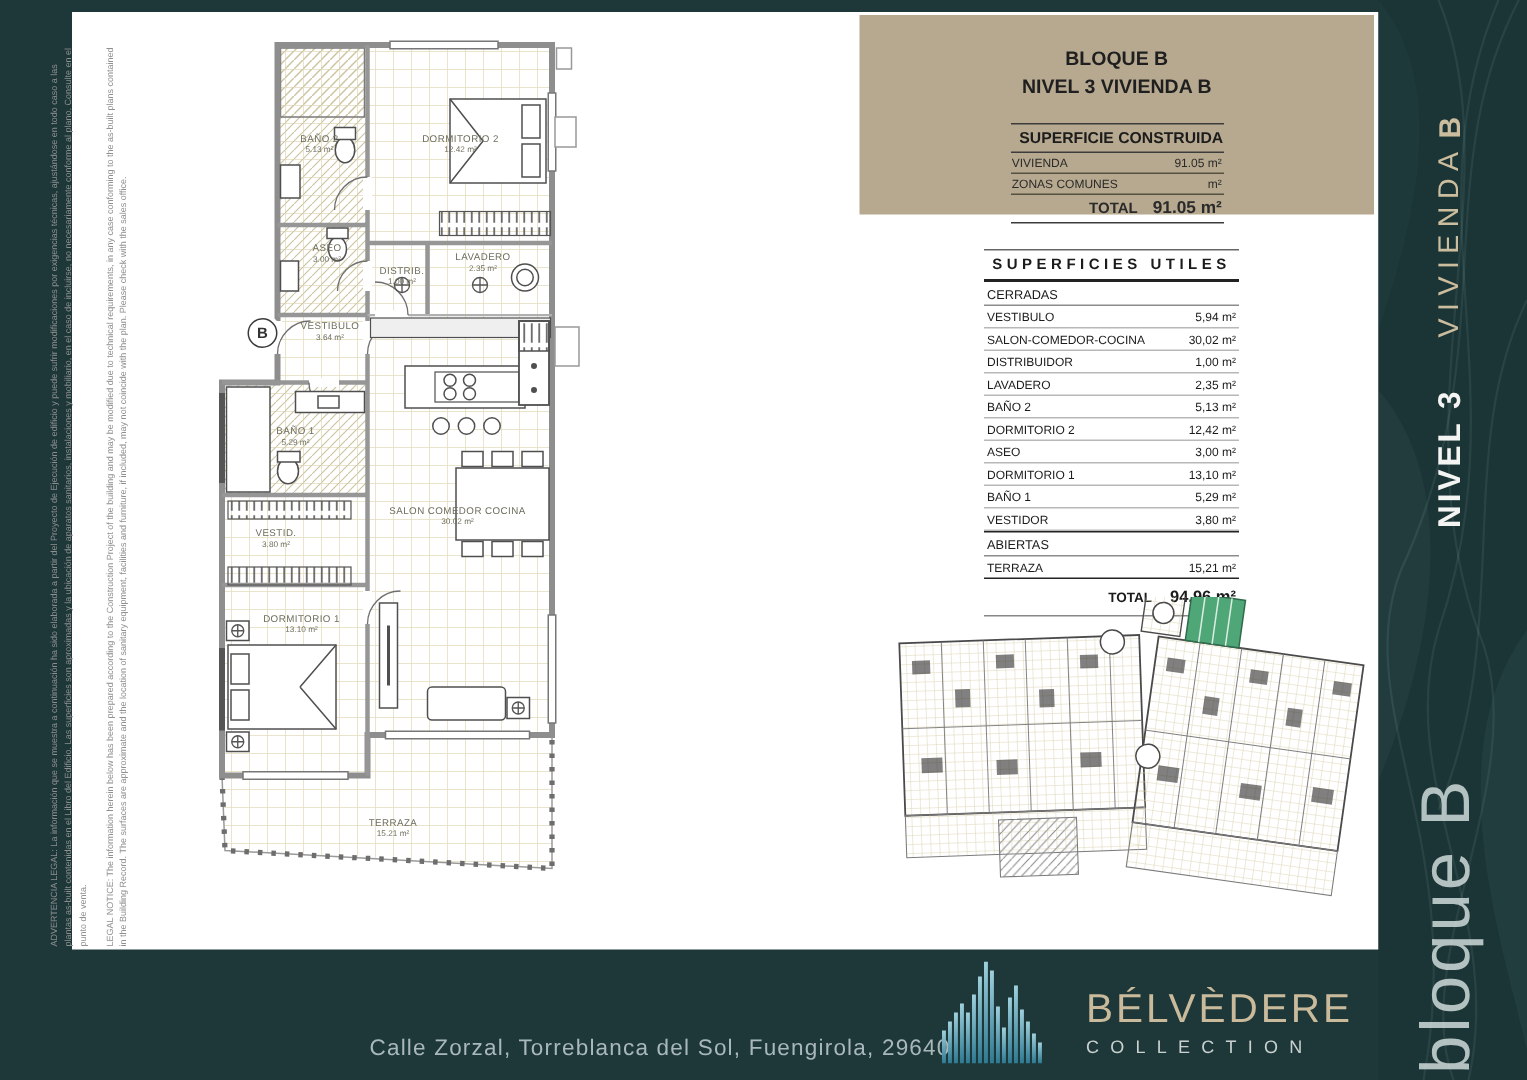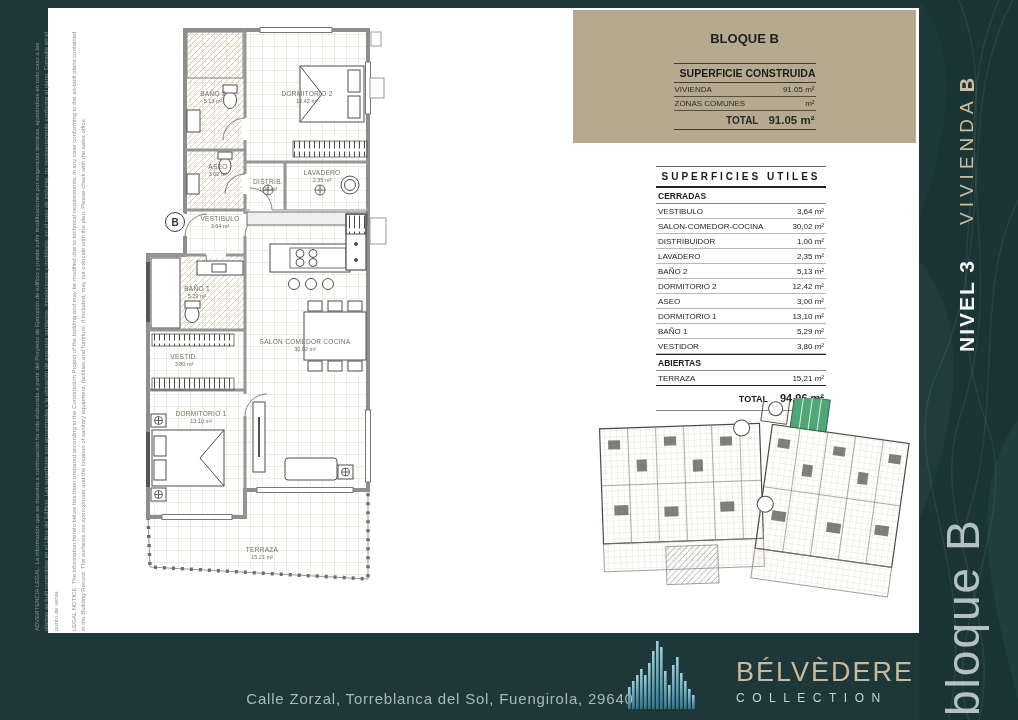--- a/index.html
+++ b/index.html
@@ -32,21 +32,21 @@
   .cbox-r{display:flex;justify-content:space-between;padding:2px 1px;border-bottom:1px solid #55503f;}
   .cbox-total{display:flex;justify-content:flex-end;gap:10px;align-items:baseline;
               padding:3px 1px;border-bottom:1px solid #3c3c3c;font-weight:bold;}
   .cbox-total .tl{font-size:10px;}
   .cbox-total .tv{font-size:11.5px;}
 
   
   .stable{position:absolute;left:656px;top:166px;width:170px;color:#1b1b1b;}
   .stable-title{font-weight:bold;font-size:10px;letter-spacing:3px;text-align:center;
                 border-top:1px solid #666;border-bottom:2px solid #222;padding:4px 0;}
-  .sgroup{font-weight:bold;font-size:8.5px;padding:2.5px 2px;border-bottom:1px solid #8c8c8c;border-top:1.5px solid #222;}
+  .sgroup{font-weight:normal;font-size:8.5px;padding:2.5px 2px;border-bottom:1px solid #8c8c8c;border-top:1.5px solid #222;}
   .stable .stable-title + .sgroup{border-top:none;}
   .srow{display:flex;justify-content:space-between;font-size:8px;padding:2.5px 2px;border-bottom:1px solid #b8b8b8;}
   .srow.last{border-bottom:1.5px solid #222;}
   .stotal{display:flex;justify-content:flex-end;gap:12px;align-items:baseline;
           padding:6px 2px;font-weight:bold;border-bottom:1px solid #888;}
   .stotal .tl{font-size:9px;}
   .stotal .tv{font-size:11px;}
 
   
   .keyplan{position:absolute;left:594px;top:398px;width:328px;height:207px;}
@@ -60,21 +60,21 @@
   .side-nivel .unit{color:#cbbd9e;font-size:19px;letter-spacing:5px;font-weight:300;}
   .side-nivel .unitb{color:#cbbd9e;font-size:20px;letter-spacing:5px;font-weight:bold;margin-left:4px;}
   .side-block{position:absolute;left:936px;top:716px;width:345px;height:64px;
               transform:rotate(-90deg);transform-origin:0 0;
               color:rgba(223,233,233,.78);font-size:46px;font-weight:100;letter-spacing:2px;}
 
   
   .footer-address{position:absolute;left:140px;top:690px;width:600px;text-align:center;
                   color:#a9b8ba;font-size:15px;font-weight:300;letter-spacing:.8px;}
   .brand{position:absolute;left:628px;top:641px;display:flex;align-items:flex-end;}
-  .brand-text{margin-left:30px;padding-bottom:4px;}
+  .brand-text{margin-left:18px;padding-bottom:4px;}
   .brand-name{color:#c9ba9b;font-size:27px;letter-spacing:2px;line-height:1;}
   .brand-sub{color:#c9d2d0;font-size:12px;letter-spacing:7.5px;margin-top:5px;}
 </style>
 </head>
 <body>
 
 <div class="page">
 
   <div class="content"></div>
 
@@ -284,20 +284,21 @@
         <div class="rn">TERRAZA</div>
         <div class="ra">15.21 m²</div>
       </div>
 
     <div class="plan-badge">B</div>
   </div>
 
   <div class="hbox">
     <div class="hbox-title">
       <div>BLOQUE B</div>
+      <div>NIVEL 3 VIVIENDA B</div>
     </div>
     <div class="cbox">
       <div class="cbox-t">SUPERFICIE CONSTRUIDA</div>
       <div class="cbox-r">
         <span>VIVIENDA</span>
         <span>91.05 m²</span>
       </div>
       <div class="cbox-r">
         <span>ZONAS COMUNES</span>
         <span>m²</span>
@@ -307,21 +308,21 @@
         <span class="tv">91.05 m²</span>
       </div>
     </div>
   </div>
 
   <div class="stable">
     <div class="stable-title">SUPERFICIES UTILES</div>
     <div class="sgroup">CERRADAS</div>
     <div class="srow">
         <span>VESTIBULO</span>
-        <span>3,64 m²</span>
+        <span>5,94 m²</span>
       </div>
     <div class="srow">
         <span>SALON-COMEDOR-COCINA</span>
         <span>30,02 m²</span>
       </div>
     <div class="srow">
         <span>DISTRIBUIDOR</span>
         <span>1,00 m²</span>
       </div>
     <div class="srow">

